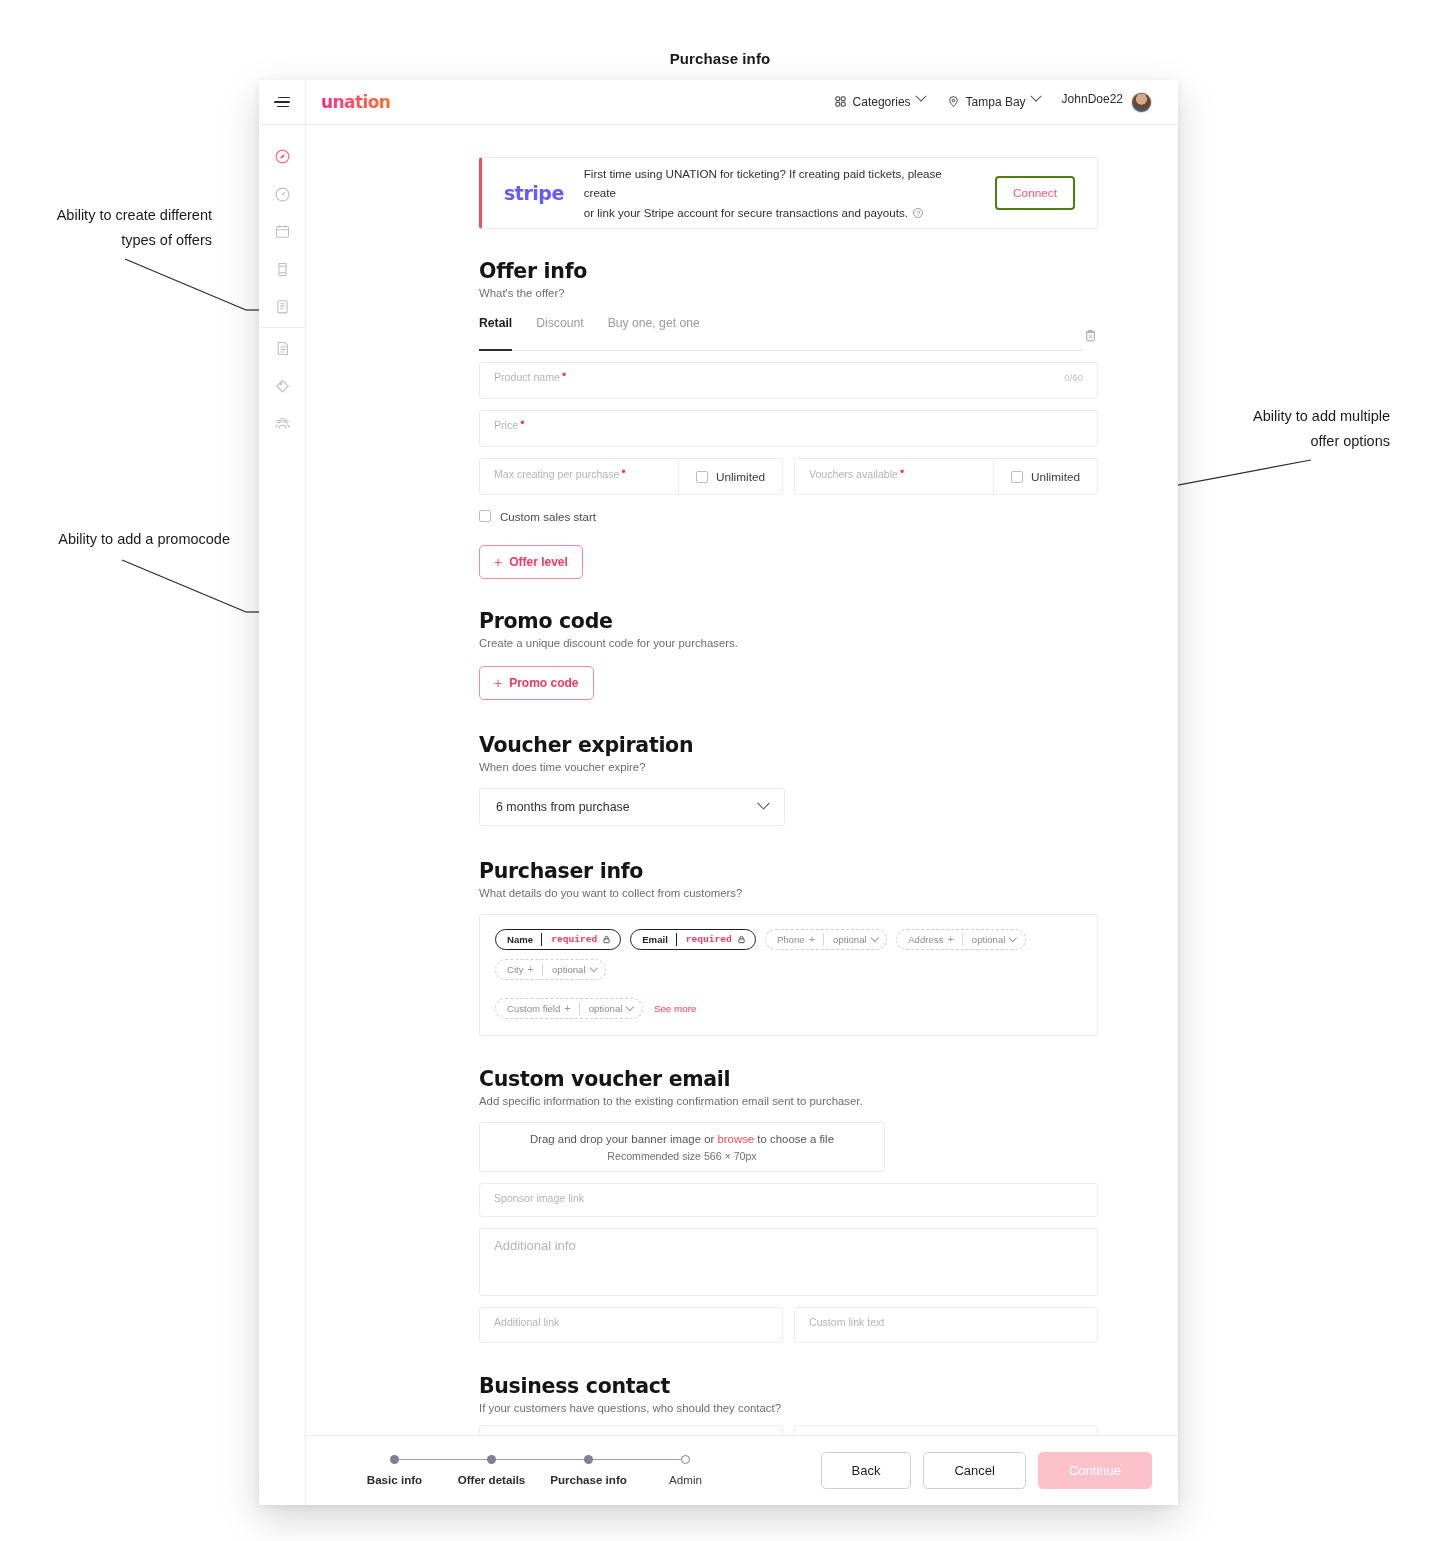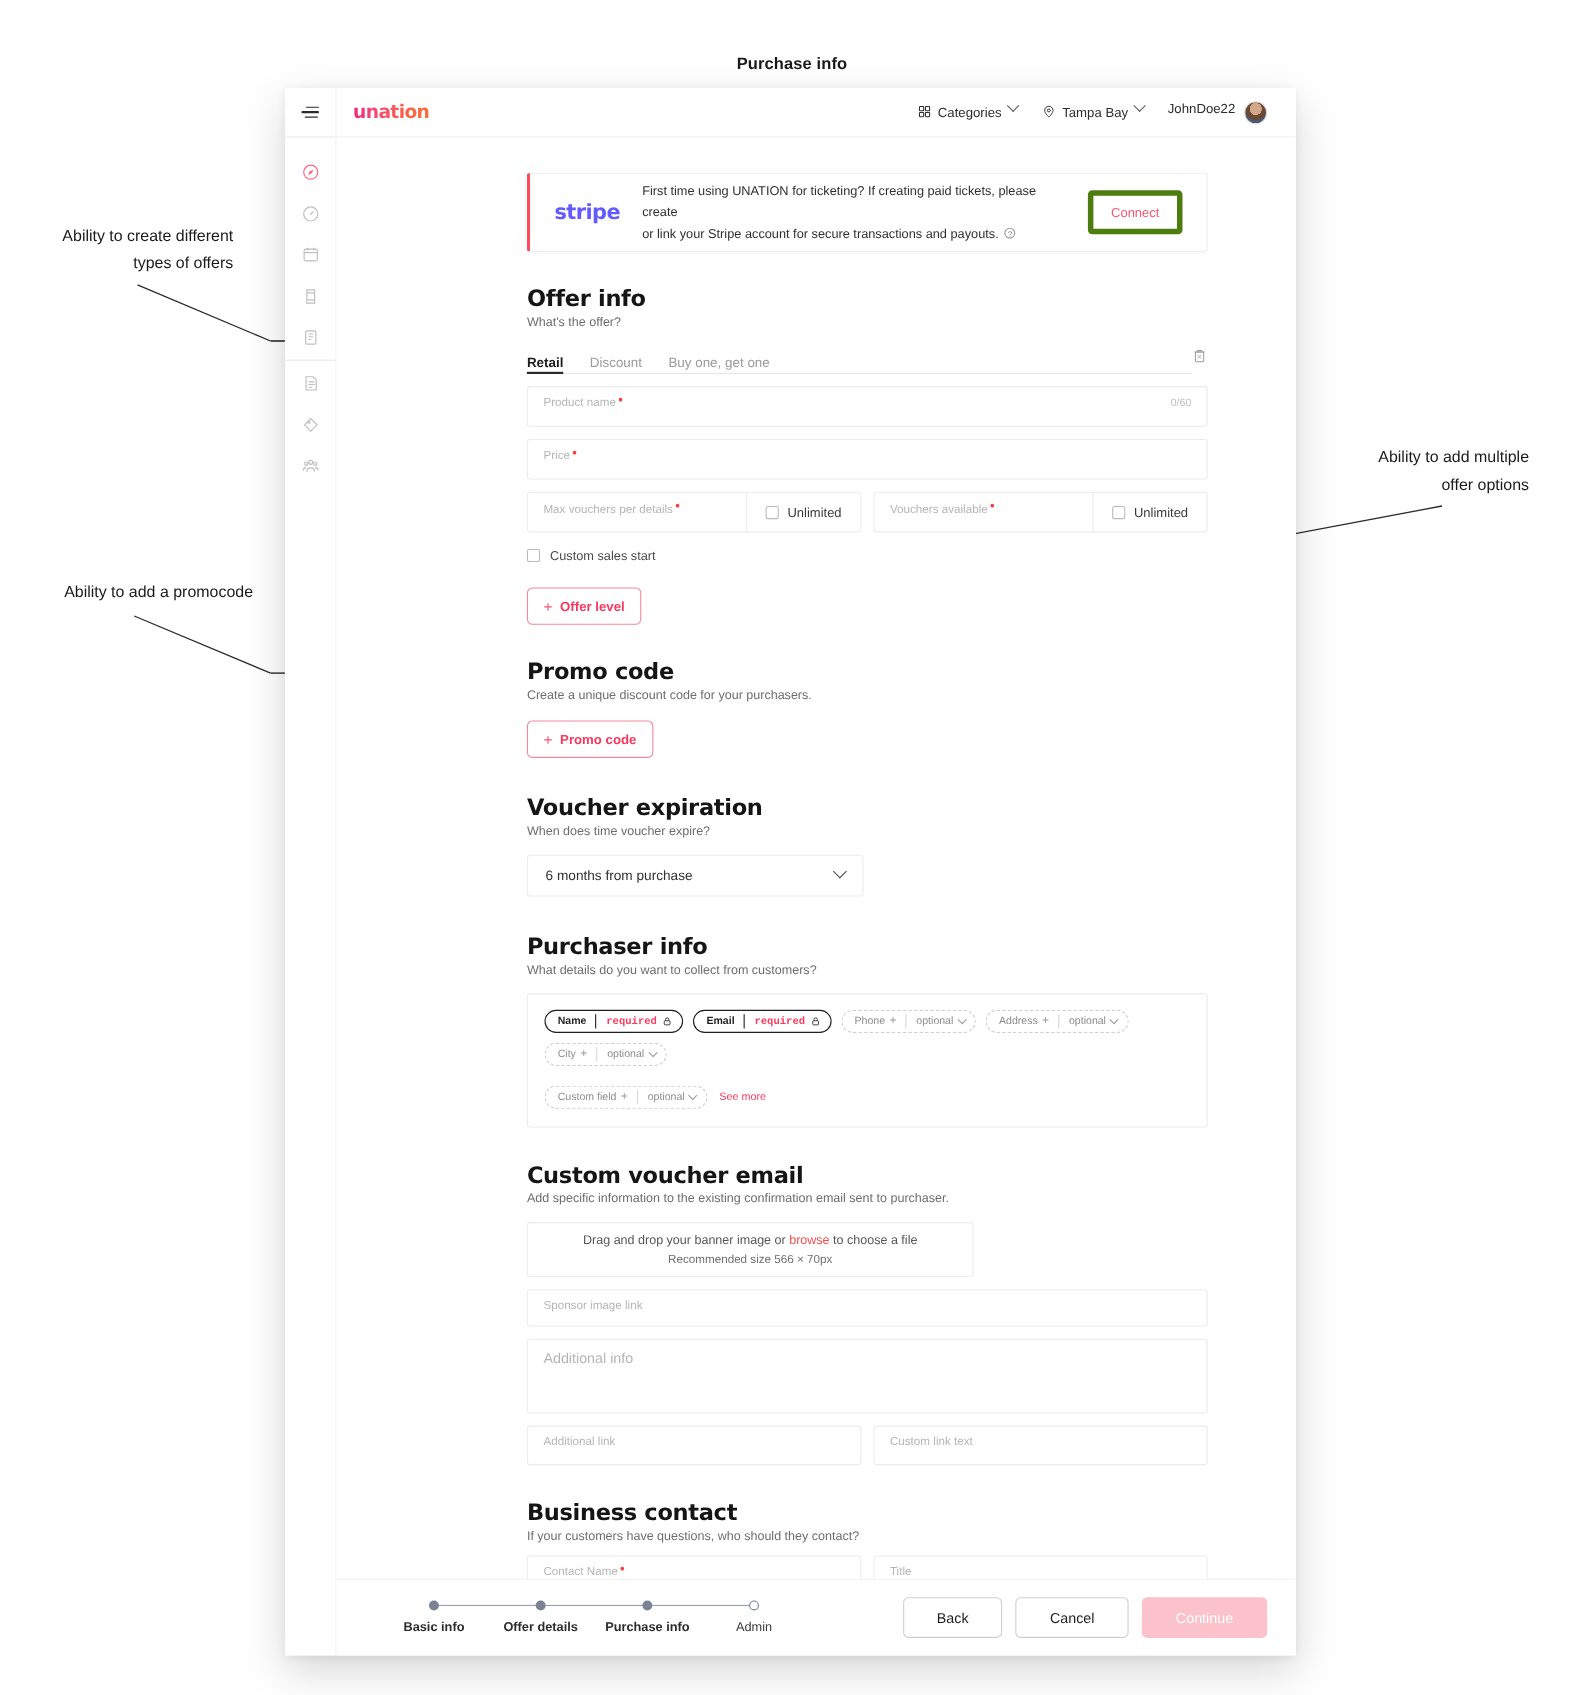--- a/index.html
+++ b/index.html
@@ -86,35 +86,35 @@
     border-left:3px solid #fd4a5c; background:#fff; display:flex; align-items:center;
     padding:14px 22px 14px 22px; gap:20px; box-shadow:0 1px 2px rgba(0,0,0,.03);
     height:72px;
   }
   .stripe-logo{ font-size:19px; font-weight:800; color:#635bff; letter-spacing:-.5px;
     font-family:"DejaVu Sans", sans-serif; flex:0 0 auto; }
   .stripe-text{ font-size:11.6px; color:#2f2f2f; line-height:1.65; flex:1; }
   .qmark{ display:inline-block; width:10px; height:10px; border:1px solid #9a9a9a; border-radius:50%;
     font-size:7.5px; line-height:9px; text-align:center; color:#8a8a8a; vertical-align:1px; margin-left:2px;}
   .btn-outline-pink{
-    border:5px solid #4d7c0f; color:#f6566e; background:#fff; border-radius:4px;
+    border:2px solid #4d7c0f; color:#f6566e; background:#fff; border-radius:4px;
     font-size:11.8px; padding:8px 16px; cursor:pointer; white-space:nowrap;
     font-family:"Liberation Sans", sans-serif;
   }
 
   
   .sec{ margin-top:30px; }
   .sec h2{ margin:0; font-size:20.5px; font-weight:800; color:#151515; letter-spacing:-.3px;
     font-family:"DejaVu Sans", sans-serif; }
   .sec p.sub{ margin:4px 0 0; font-size:11.4px; color:#6d6d6d; }
 
   
   .tabs-row{ display:flex; align-items:flex-end; margin-top:17px; }
   .tabs{ display:flex; gap:0; border-bottom:1px solid #e6e6e6; flex:1; }
-  .tab{ font-size:12.2px; padding:0 0 2px 0; margin-right:24px; color:#9b9b9b; cursor:pointer; position:relative;text-align:right; }
+  .tab{ font-size:12.2px; padding:0 0 20px 0; margin-right:24px; color:#9b9b9b; cursor:pointer; position:relative;text-align:right; }
   .tab.active{ color:#1d1d1d; font-weight:700; }
   .tab.active:after{ content:""; position:absolute; left:0; right:0; bottom:-1px; height:2px; background:#2b2b2b; }
   .trash{ margin-left:auto; padding-bottom:4px; cursor:pointer; }
 
   
   .field{
     border:1px solid #ececec; border-radius:3px; height:37px; position:relative; background:#fff;
     display:flex; align-items:center; padding:0 14px; margin-top:11px;
   }
   .field .ph{ font-size:10.6px; color:#b5b5b5; position:absolute; top:8px; left:14px; }
@@ -373,21 +373,21 @@
             <span class="counter">0/60</span>
           </div>
 
           <div class="field">
             <span class="ph"><span>Price</span><span class="req">•</span></span>
           </div>
 
           <div class="row2">
             <div class="combo">
               <div class="inp">
-                <span class="ph"><span>Max vouchers per details</span><span class="req">•</span></span>
+                <span class="ph"><span>Max creating per purchase</span><span class="req">•</span></span>
               </div>
               <div class="unl">
                 <span class="cbox"></span>
                 <span>Unlimited</span>
               </div>
             </div>
             <div class="combo">
               <div class="inp">
                 <span class="ph"><span>Vouchers available</span><span class="req">•</span></span>
               </div>

